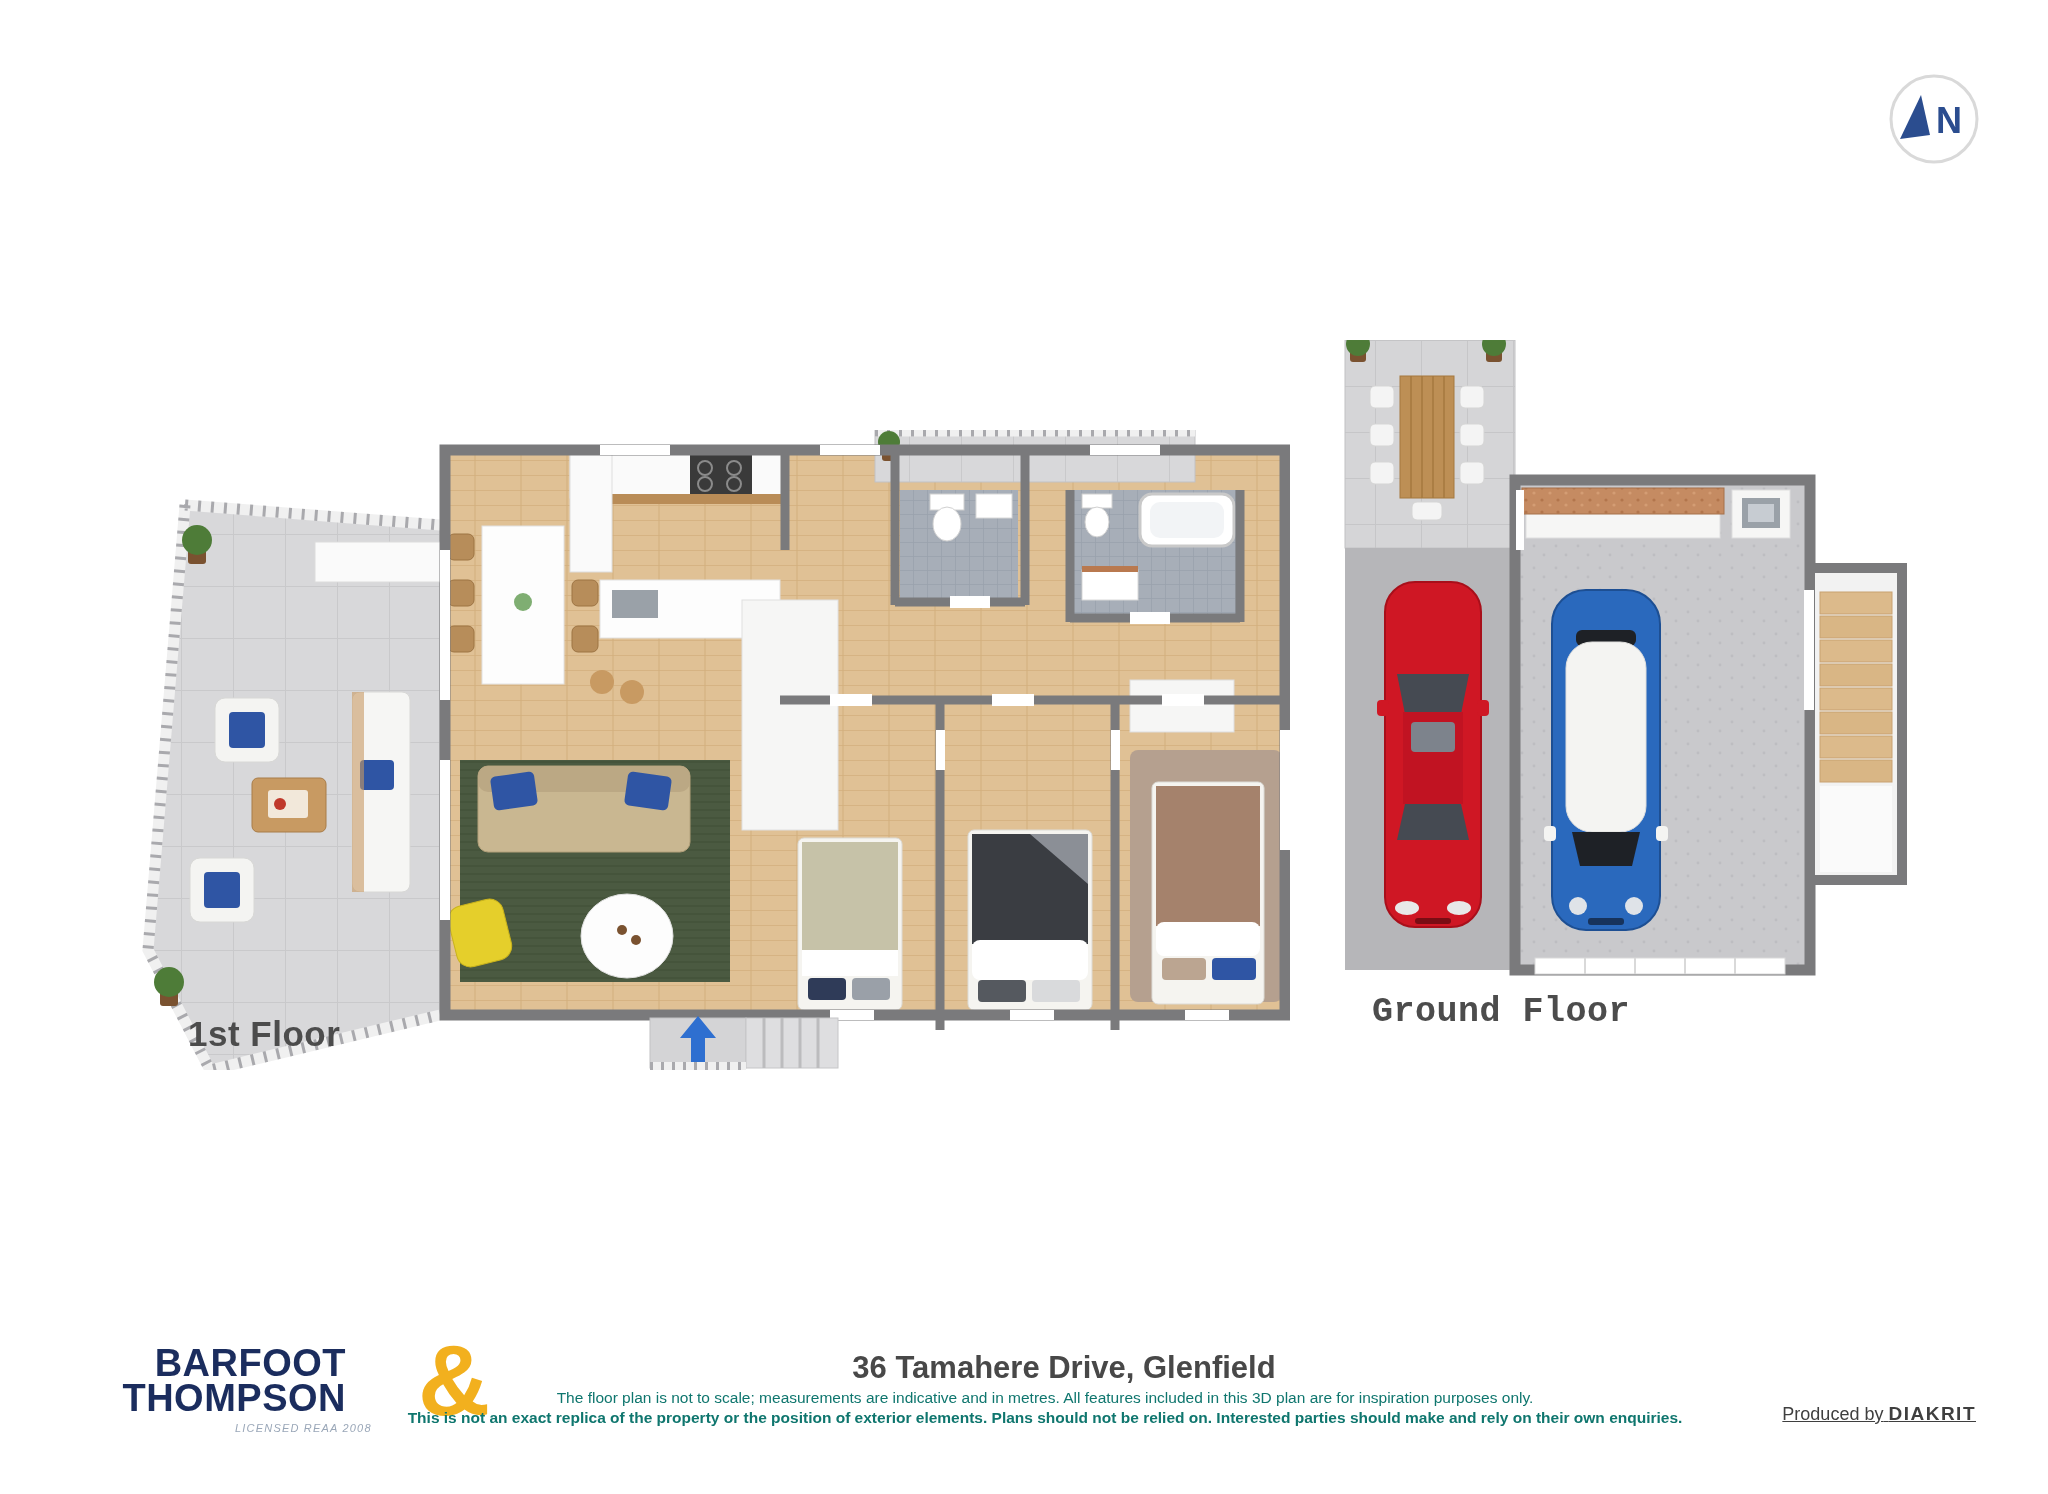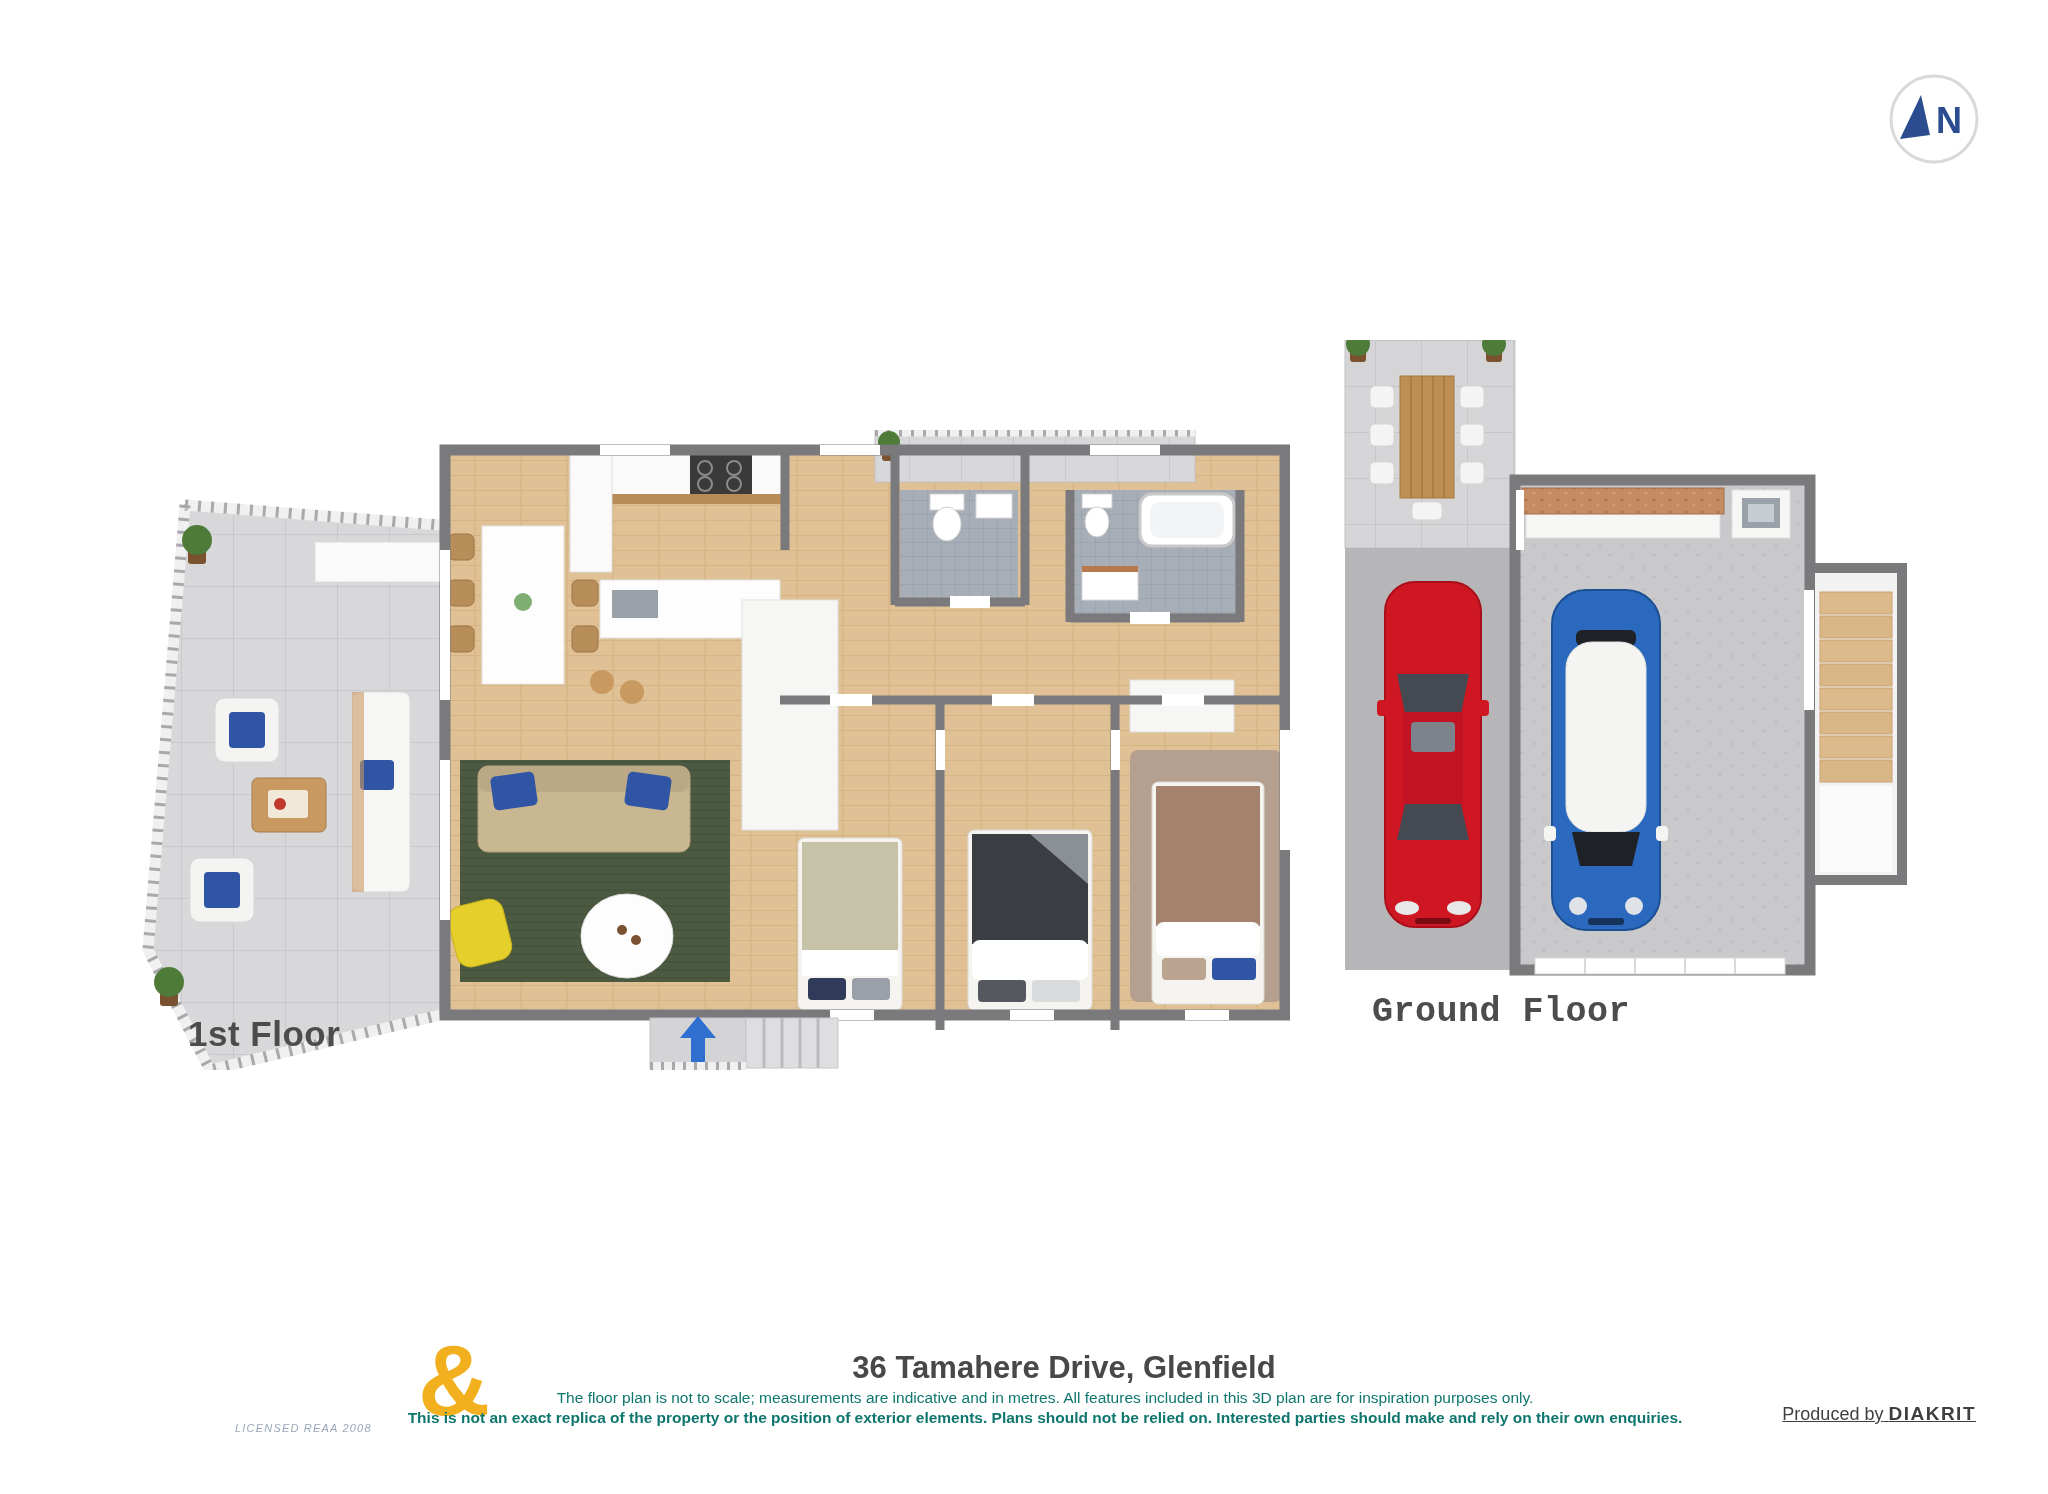--- a/index.html
+++ b/index.html
@@ -384,20 +384,24 @@
     <rect x="490" y="446" width="72" height="86" fill="#fafafa"></rect>
     <rect x="474" y="250" width="10" height="120" fill="#ffffff"></rect>
   </g>
 </svg>
 </div>
 
 <div class="abs floor-title" id="title-first">1st Floor</div>
 <div class="abs floor-title" id="title-ground">Ground Floor</div>
 
 <div class="abs" id="logo">
+  <div class="lines">
+    <div>BARFOOT</div>
+    <div>THOMPSON</div>
+  </div>
   <div class="amp">&amp;</div>
   <div class="license">LICENSED REAA 2008</div>
 </div>
 
 <div class="abs" id="address">36 Tamahere Drive, Glenfield</div>
 <div class="abs disclaimer" id="disclaimer1">The floor plan is not to scale; measurements are indicative and in metres. All features included in this 3D plan are for inspiration purposes only.</div>
 <div class="abs disclaimer" id="disclaimer2">This is not an exact replica of the property or the position of exterior elements. Plans should not be relied on. Interested parties should make and rely on their own enquiries.</div>
 
 <div class="abs" id="produced">
   <span>Produced by</span>

